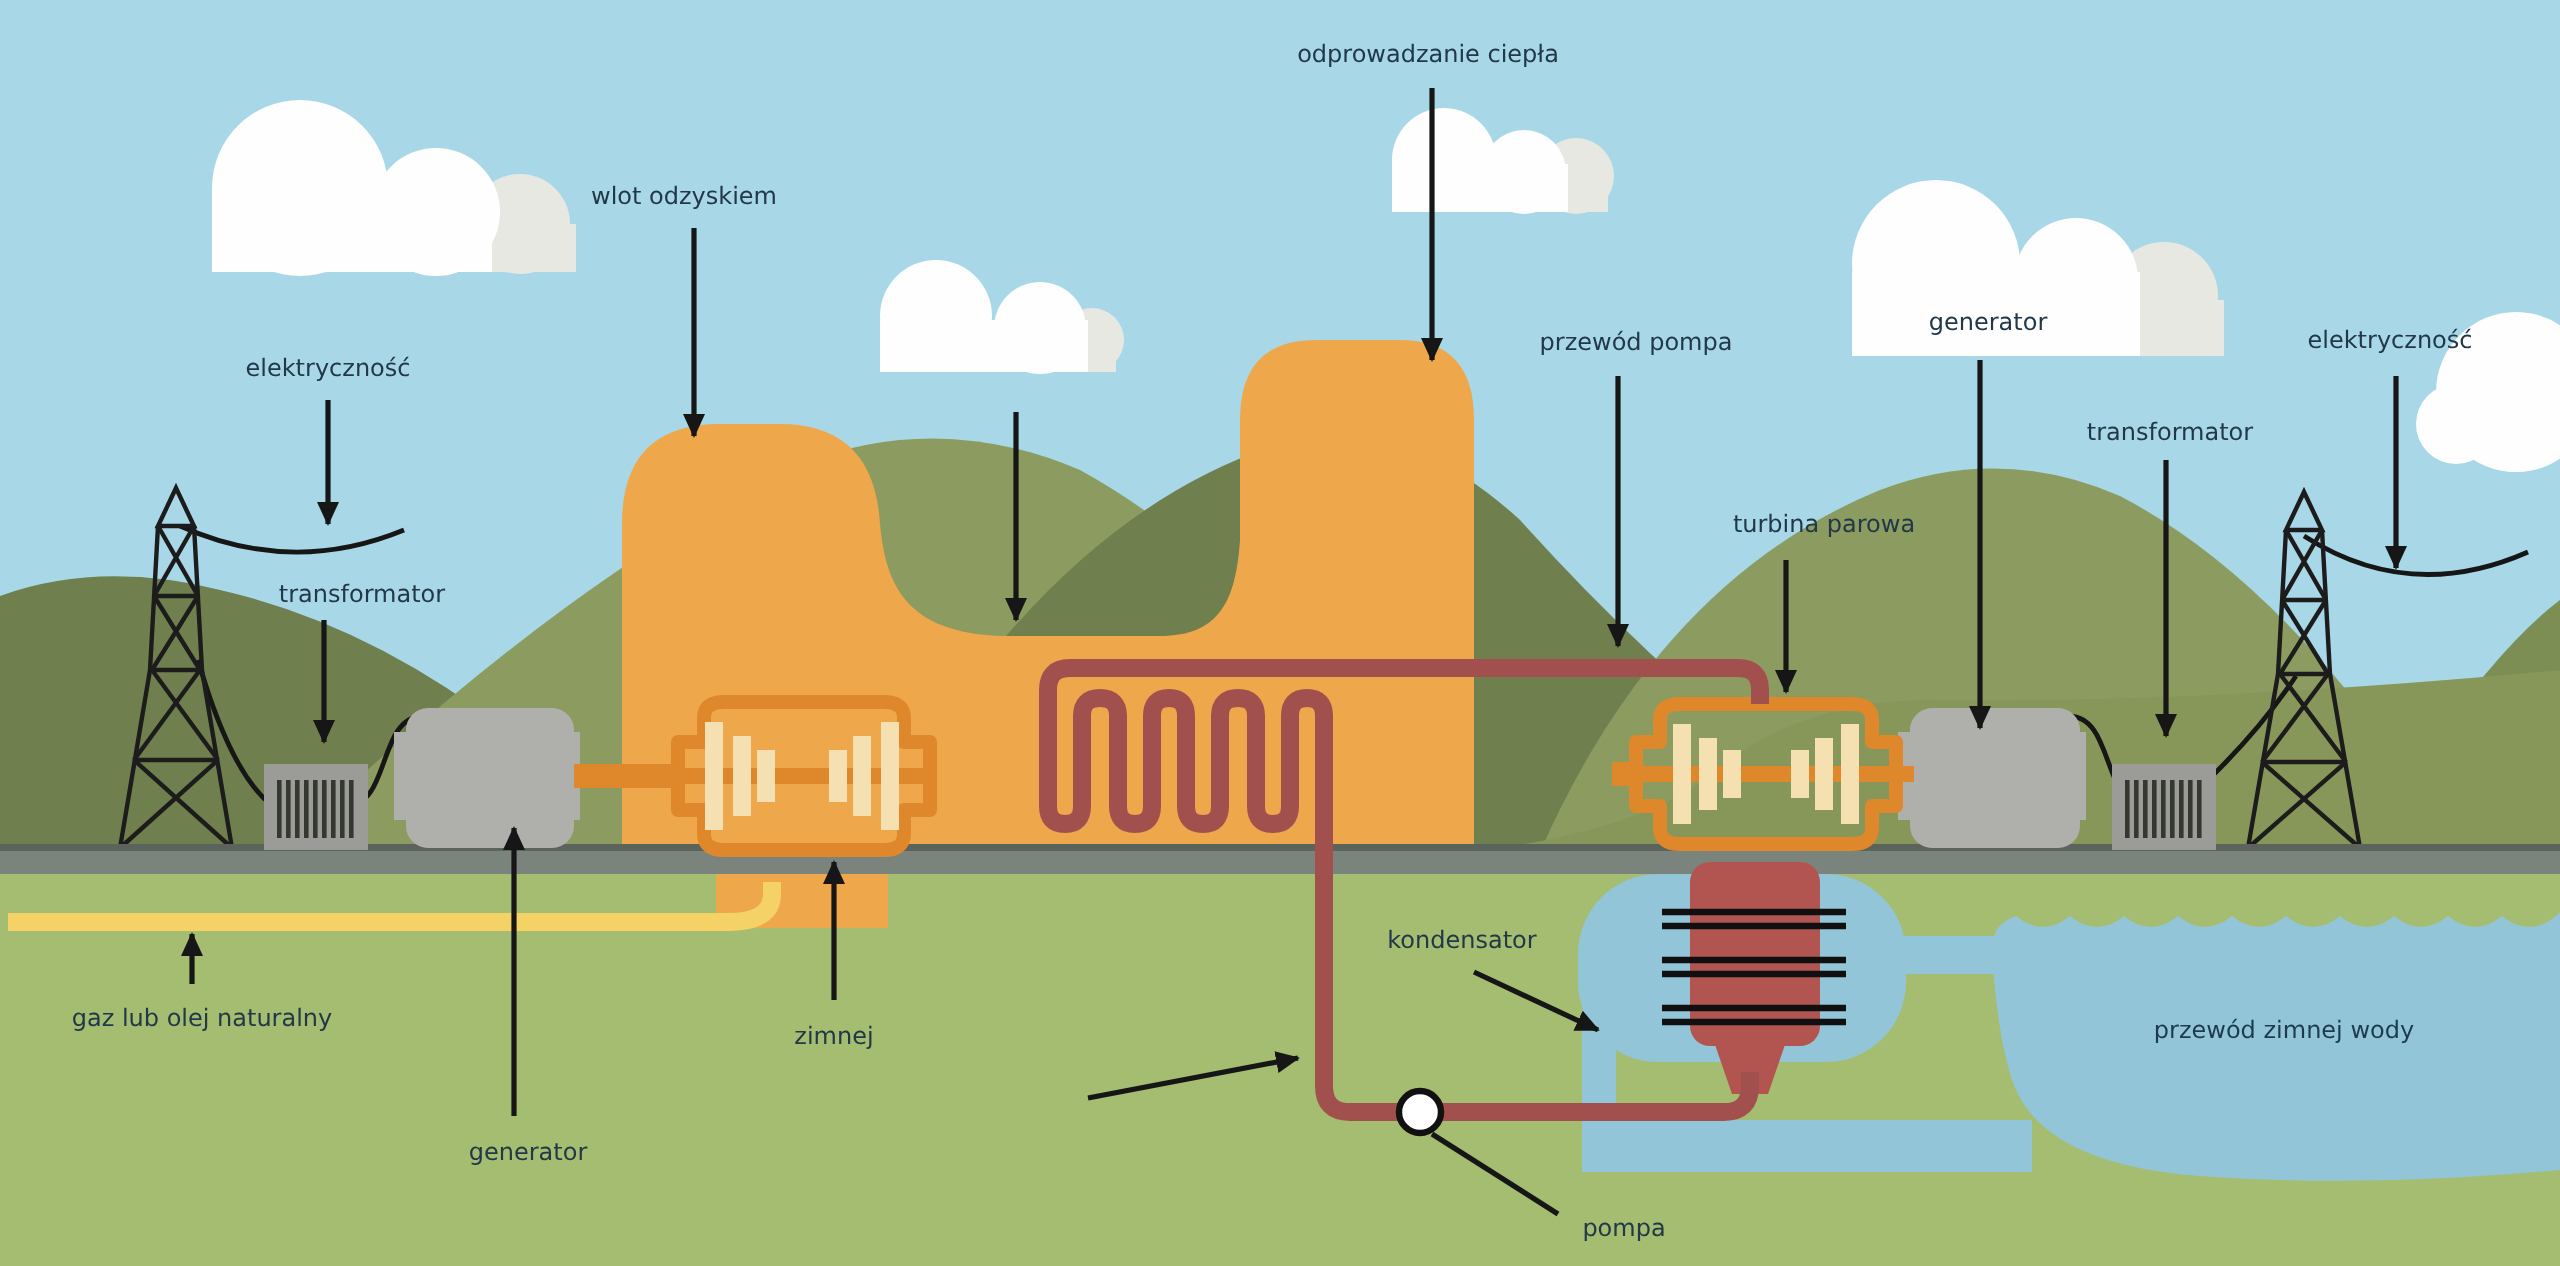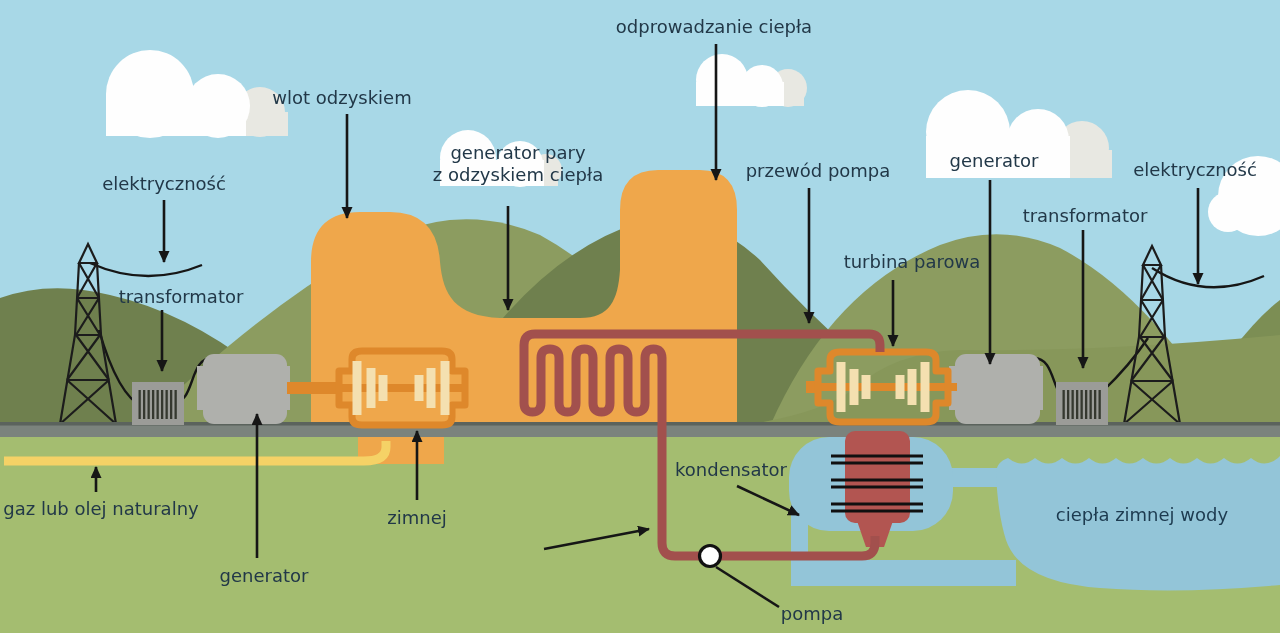--- a/index.html
+++ b/index.html
@@ -8,21 +8,21 @@
     width:1280px;height:633px;
     overflow:hidden;
     font-family:"DejaVu Sans","Liberation Sans",sans-serif;
     background:#A8D8E7;
   }
   #scene svg{position:absolute;left:0;top:0;}
   .label{
     position:absolute;
     transform:translateX(-50%);
     white-space:nowrap;
-    font-size:18px;
+    font-size:12px;
     color:#223848;
     text-align:center;
     line-height:22px;
   }
   .label.navy{color:#1D3B50;}
 </style>
 </head>
 <body>
 
 <div id="scene">
@@ -229,31 +229,27 @@
     <line x1="257" y1="558" x2="257" y2="414" marker-end="url(#ah)"></line>
     <line x1="96" y1="492" x2="96" y2="467" marker-end="url(#ah)"></line>
     <line x1="737" y1="486" x2="799" y2="515" marker-end="url(#ah)"></line>
     <line x1="544" y1="549" x2="649" y2="529" marker-end="url(#ah)"></line>
     <line x1="716" y1="567" x2="779" y2="607"></line>
   </g>
 </svg>
 
 <div class="label" style="left:714px;top:16px">odprowadzanie ciepła</div>
 <div class="label" style="left:342px;top:87px">wlot odzyskiem</div>
-<div class="label" style="left:518px;top:142px">
-  <span>generator pary</span><br>
-  <span>z odzyskiem ciepła</span>
-</div>
 <div class="label" style="left:818px;top:160px">przewód pompa</div>
 <div class="label" style="left:912px;top:251px">turbina parowa</div>
 <div class="label" style="left:994px;top:150px">generator</div>
 <div class="label" style="left:1085px;top:205px">transformator</div>
 <div class="label" style="left:1195px;top:159px">elektryczność</div>
 <div class="label" style="left:164px;top:173px">elektryczność</div>
 <div class="label" style="left:181px;top:286px">transformator</div>
 <div class="label" style="left:417px;top:507px">zimnej</div>
 <div class="label" style="left:264px;top:565px">generator</div>
 <div class="label" style="left:101px;top:498px">gaz lub olej naturalny</div>
 <div class="label" style="left:731px;top:459px">kondensator</div>
 <div class="label" style="left:812px;top:603px">pompa</div>
-<div class="label navy" style="left:1142px;top:504px">ciepła zimnej wody</div>
+<div class="label navy" style="left:1142px;top:504px">przewód zimnej wody</div>
 
 </div>
 
 </body></html>

